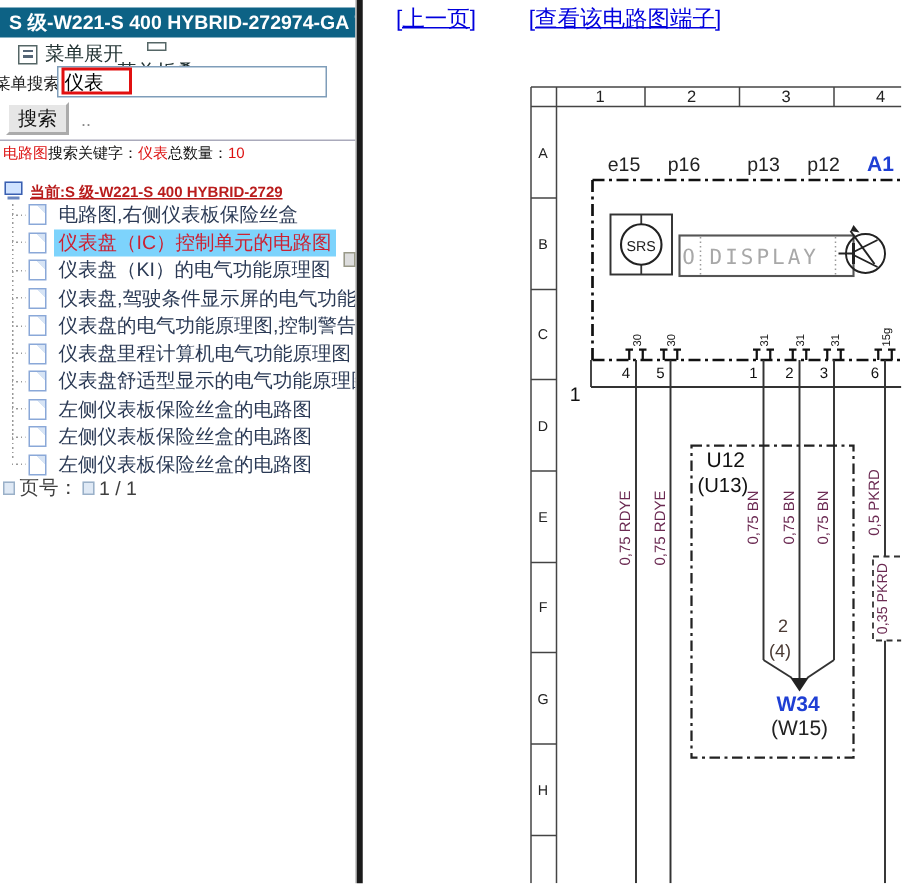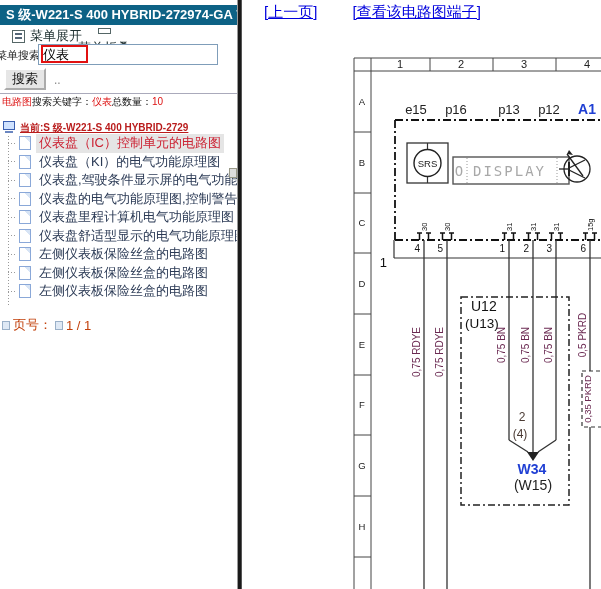--- a/index.html
+++ b/index.html
@@ -40,23 +40,23 @@
   .tree { position:absolute; left:0; top:134px; width:237px; }
   .tree-vline { position:absolute; left:8px; top:136px; width:1px; height:170px;
                 background:repeating-linear-gradient(#999 0 1px, transparent 1px 3px); }
   .tree-item { position:relative; height:18.5px; display:flex; align-items:center; white-space:nowrap;
                overflow:hidden; cursor:pointer; }
   .stub { width:9px; height:1px; margin-left:8px; flex:0 0 9px;
           background:repeating-linear-gradient(90deg,#999 0 1px, transparent 1px 3px); }
   .doc-icon { width:12px; height:14px; border:1px solid #8aa8d8; margin:0 5px 0 2px; flex:0 0 12px;
               background:linear-gradient(225deg,#d7e4f5 4px,#fff 0); }
   .tree-label { font-size:13px; color:#2b3a55; padding:1px 3px; }
-  .tree-item.selected .tree-label { background:#e5e5e5; color:#cc2233; }
+  .tree-item.selected .tree-label { background:#7dd3fc; color:#cc2233; }
   .page-row { position:absolute; left:2px; top:317px; height:16px; display:flex; align-items:center;
-              gap:3px; font-size:13px; color:#c2410c; }
+              gap:3px; font-size:13px; color:#404040; }
   .mini-sq { width:8px; height:9px; border:1px solid #9ab0c8; background:#dfe9f5; }
 
   
   #splitter { position:absolute; left:237px; top:0; width:5px; height:589px;
               background:linear-gradient(90deg,#9a9a9a 0 1px,#1a1a1a 1px 4px,#555 4px 5px); }
   .splitter-icon { position:absolute; left:229px; top:168px; width:8px; height:10px;
                    border:1px solid #998; background:#ddd; z-index:3; }
 
   
   #viewer { position:absolute; left:242px; top:0; width:359px; height:589px; background:#fff; overflow:hidden; }
@@ -104,20 +104,25 @@
     <div class="current-row">
       <span class="pc-icon">
           <span class="scr"></span>
           <span class="base"></span>
         </span>
       <span class="current-label">当前:S 级-W221-S 400 HYBRID-2729</span>
     </div>
 
     <div class="tree-vline"></div>
     <div class="tree">
+      <div class="tree-item">
+        <span class="stub"></span>
+          <span class="doc-icon"></span>
+        <span class="tree-label">电路图,右侧仪表板保险丝盒</span>
+      </div>
       <div class="tree-item selected">
         <span class="stub"></span>
           <span class="doc-icon"></span>
         <span class="tree-label">仪表盘（IC）控制单元的电路图</span>
       </div>
       <div class="tree-item">
         <span class="stub"></span>
           <span class="doc-icon"></span>
         <span class="tree-label">仪表盘（KI）的电气功能原理图</span>
       </div>

